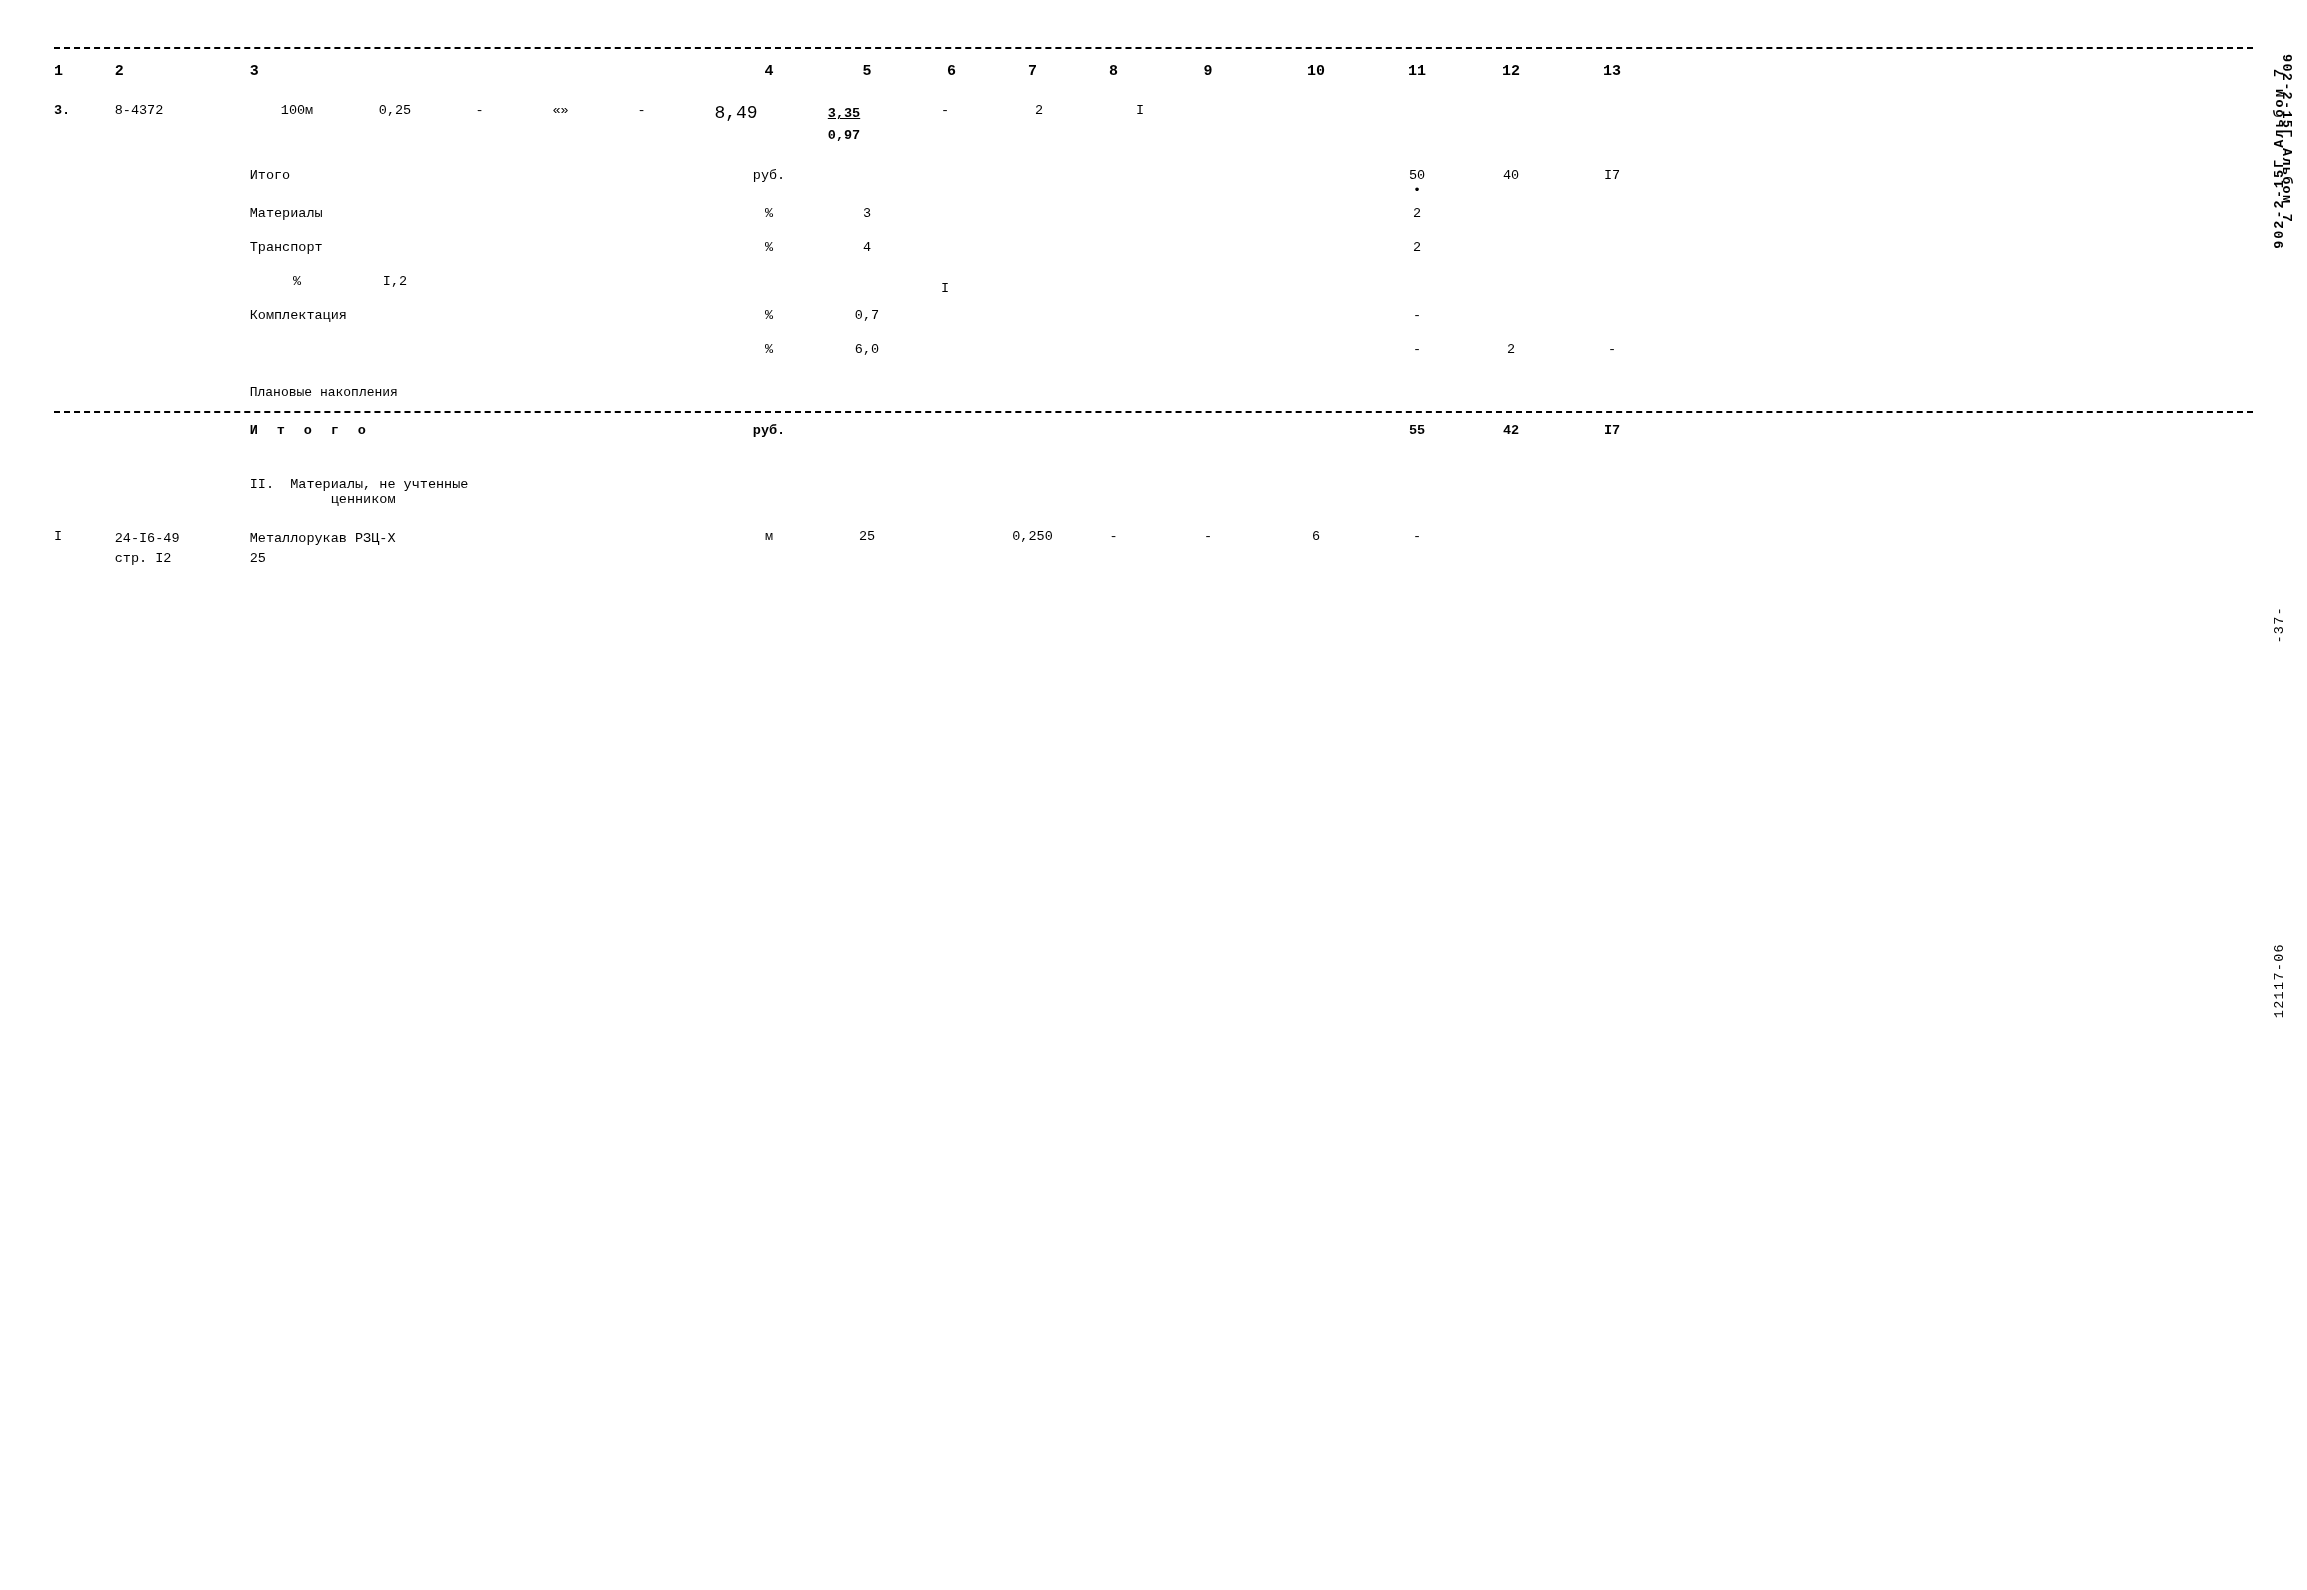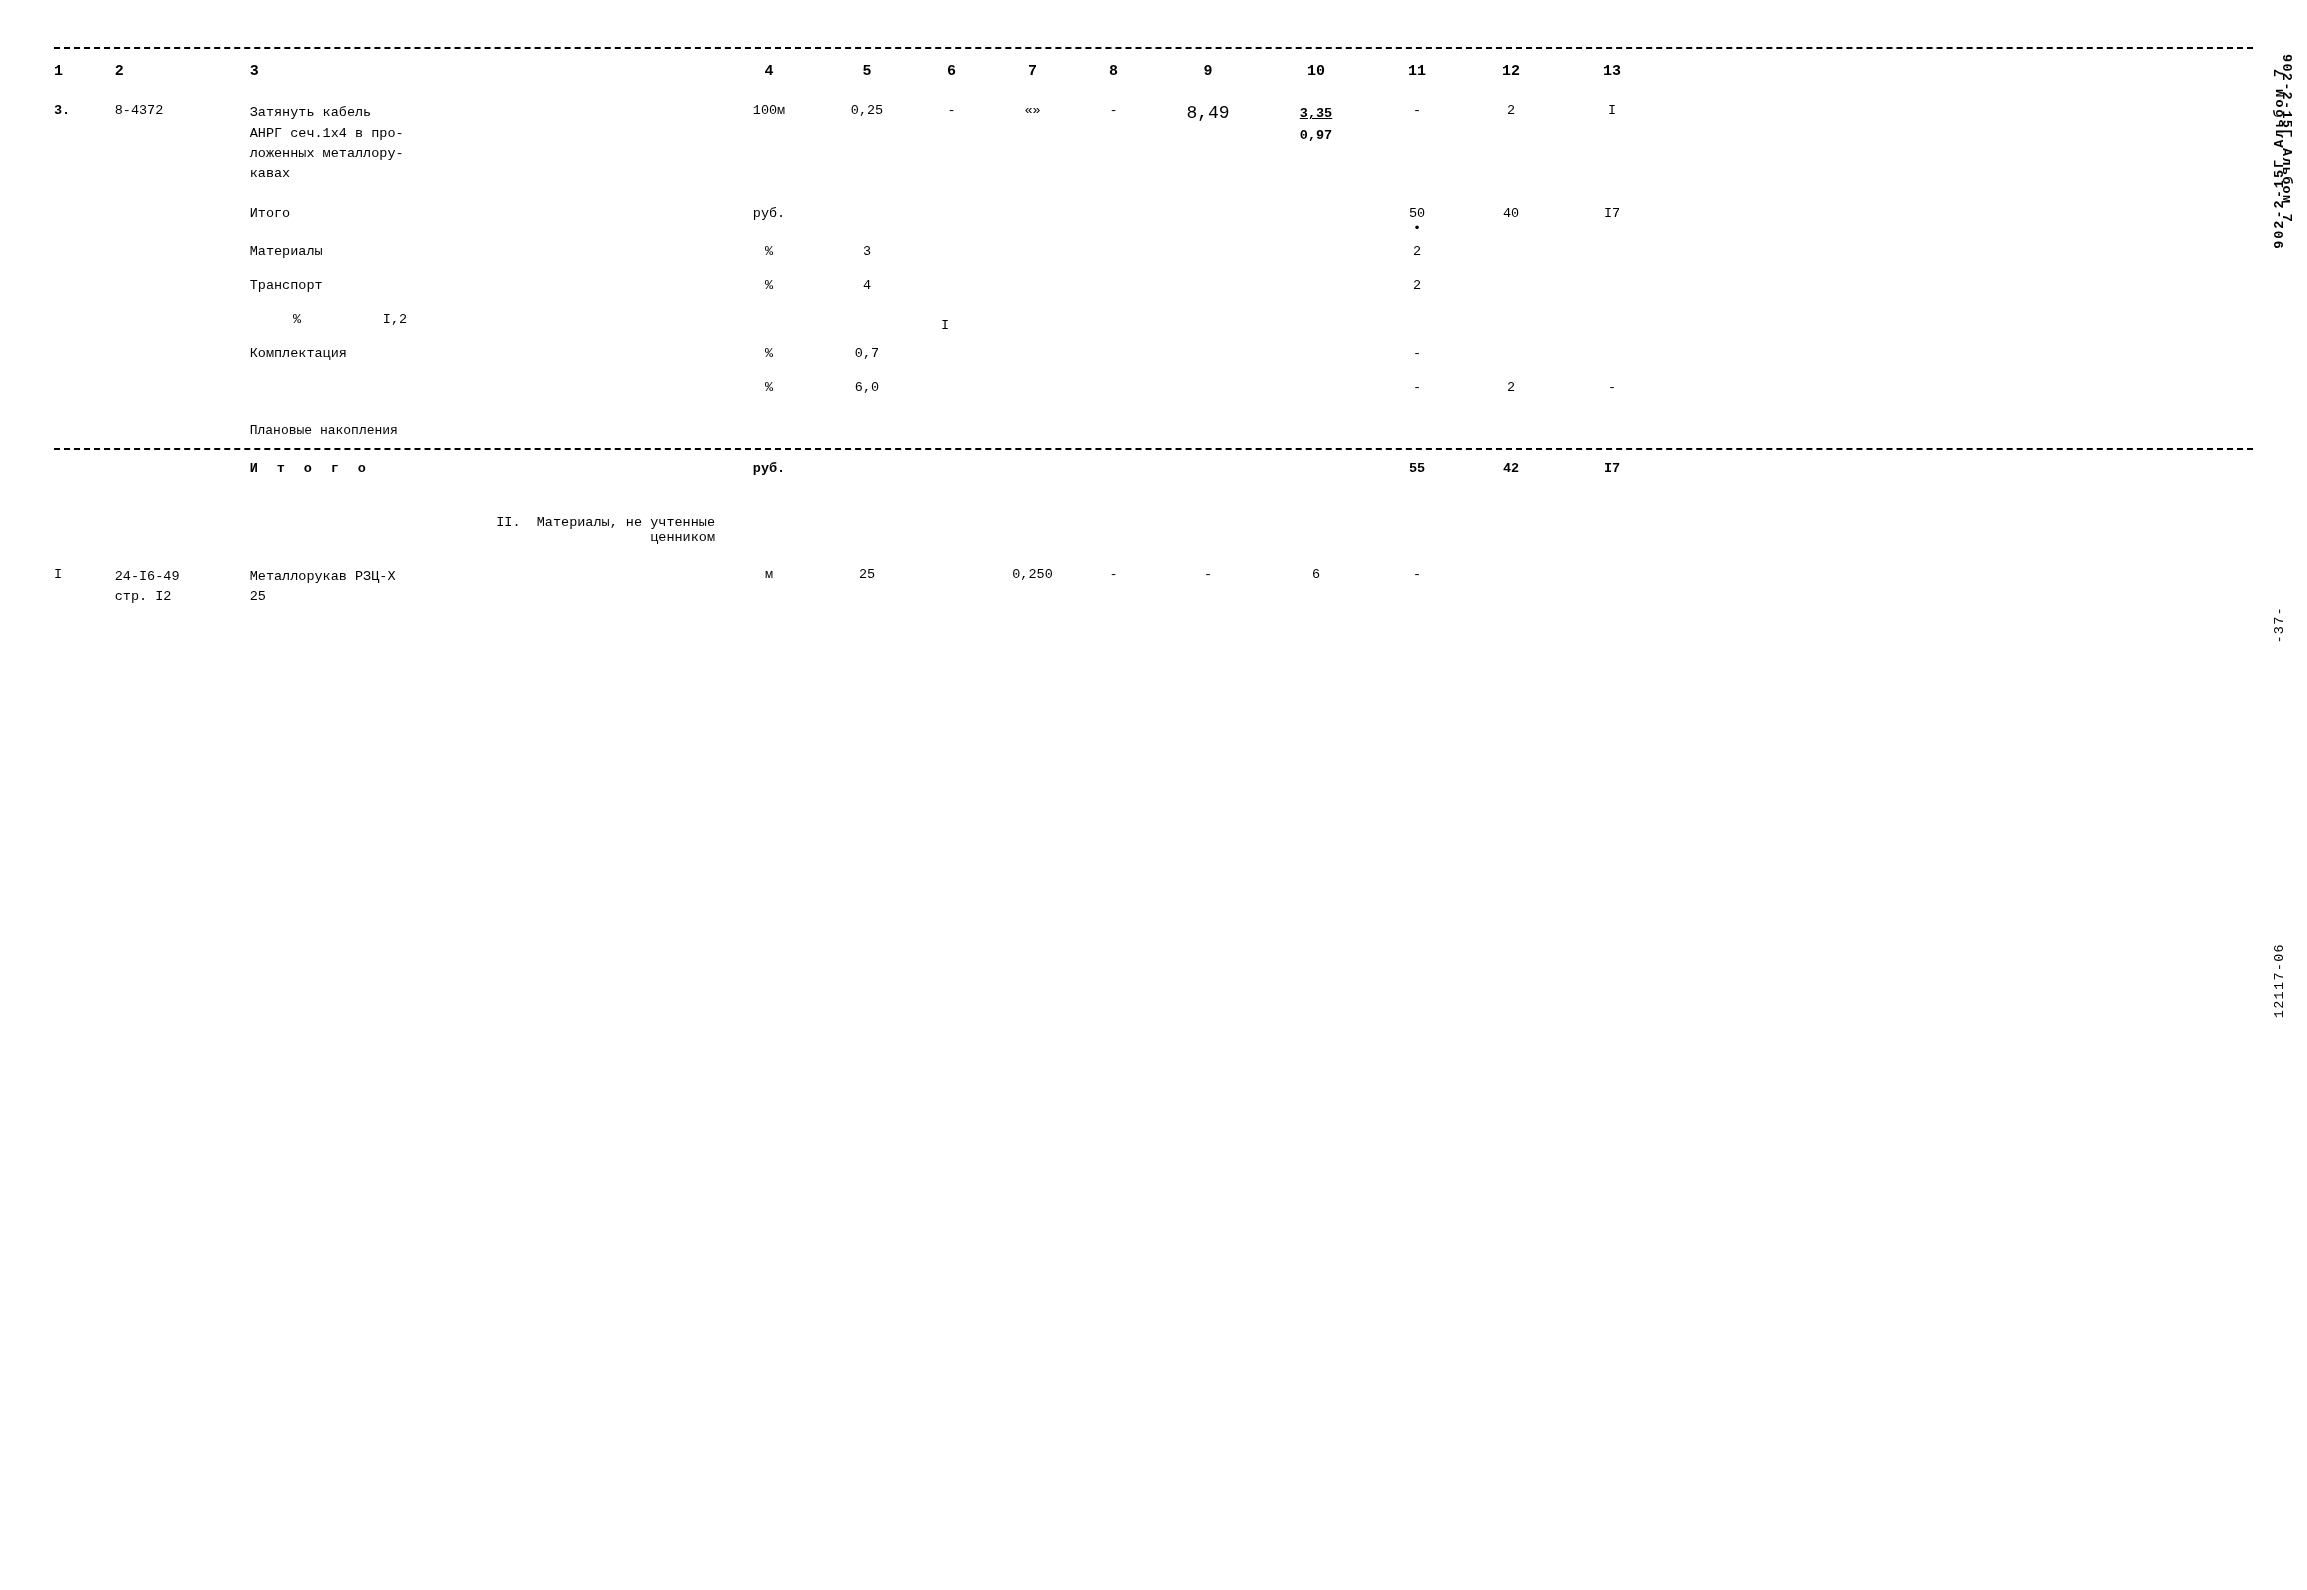--- a/index.html
+++ b/index.html
@@ -106,21 +106,20 @@
     <div class="c9 col-num">9</div>
     <div class="c10 col-num">10</div>
     <div class="c11 col-num">11</div>
     <div class="c12 col-num">12</div>
     <div class="c13 col-num">13</div>
   </div>
 
   <div class="data-row" style="margin-top:13.5px; align-items:flex-start;">
     <div class="c1" style="font-size:13.5px; font-weight:bold;">3.</div>
     <div class="c2" style="font-size:13.5px;">8-4372</div>
-    <div class="c3" style="font-size:13.5px; line-height:1.5;">Затянуть кабель<br>АНРГ сеч.1х4 в про-<br>ложенных металлору-<br>кавах</div>
     <div class="c4" style="font-size:13.5px;">100м</div>
     <div class="c5" style="font-size:13.5px;">0,25</div>
     <div class="c6" style="font-size:13.5px;">-</div>
     <div class="c7" style="font-size:13.5px;">«»</div>
     <div class="c8" style="font-size:13.5px;">-</div>
     <div class="c9" style="font-size:18px;text-align:center;">8,49</div>
     <div class="c10" style="font-size:13.5px; line-height:1.6;font-weight:bold;">
       <span style="text-decoration:underline;">3,35</span><br>0,97
     </div>
     <div class="c11" style="font-size:13.5px;">-</div>
@@ -237,21 +236,21 @@
     <div class="c9"></div>
     <div class="c10"></div>
     <div class="c11" style="font-size:13.5px; font-weight:bold;">55</div>
     <div class="c12" style="font-size:13.5px; font-weight:bold;">42</div>
     <div class="c13" style="font-size:13.5px; font-weight:bold;">I7</div>
   </div>
 
   <div class="data-row" style="margin-top:20px;">
     <div class="c1"></div>
     <div class="c2"></div>
-    <div class="c3" style="font-size:13.5px; text-align:right;">
+    <div class="c3" style="font-size:13.5px; text-align:left;">
       II.&nbsp; Материалы, не учтенные<br>
       <span style="padding-left:81px;">ценником</span>
     </div>
     <div class="c4"></div>
     <div class="c5"></div>
     <div class="c6"></div>
     <div class="c7"></div>
     <div class="c8"></div>
     <div class="c9"></div>
     <div class="c10"></div>

